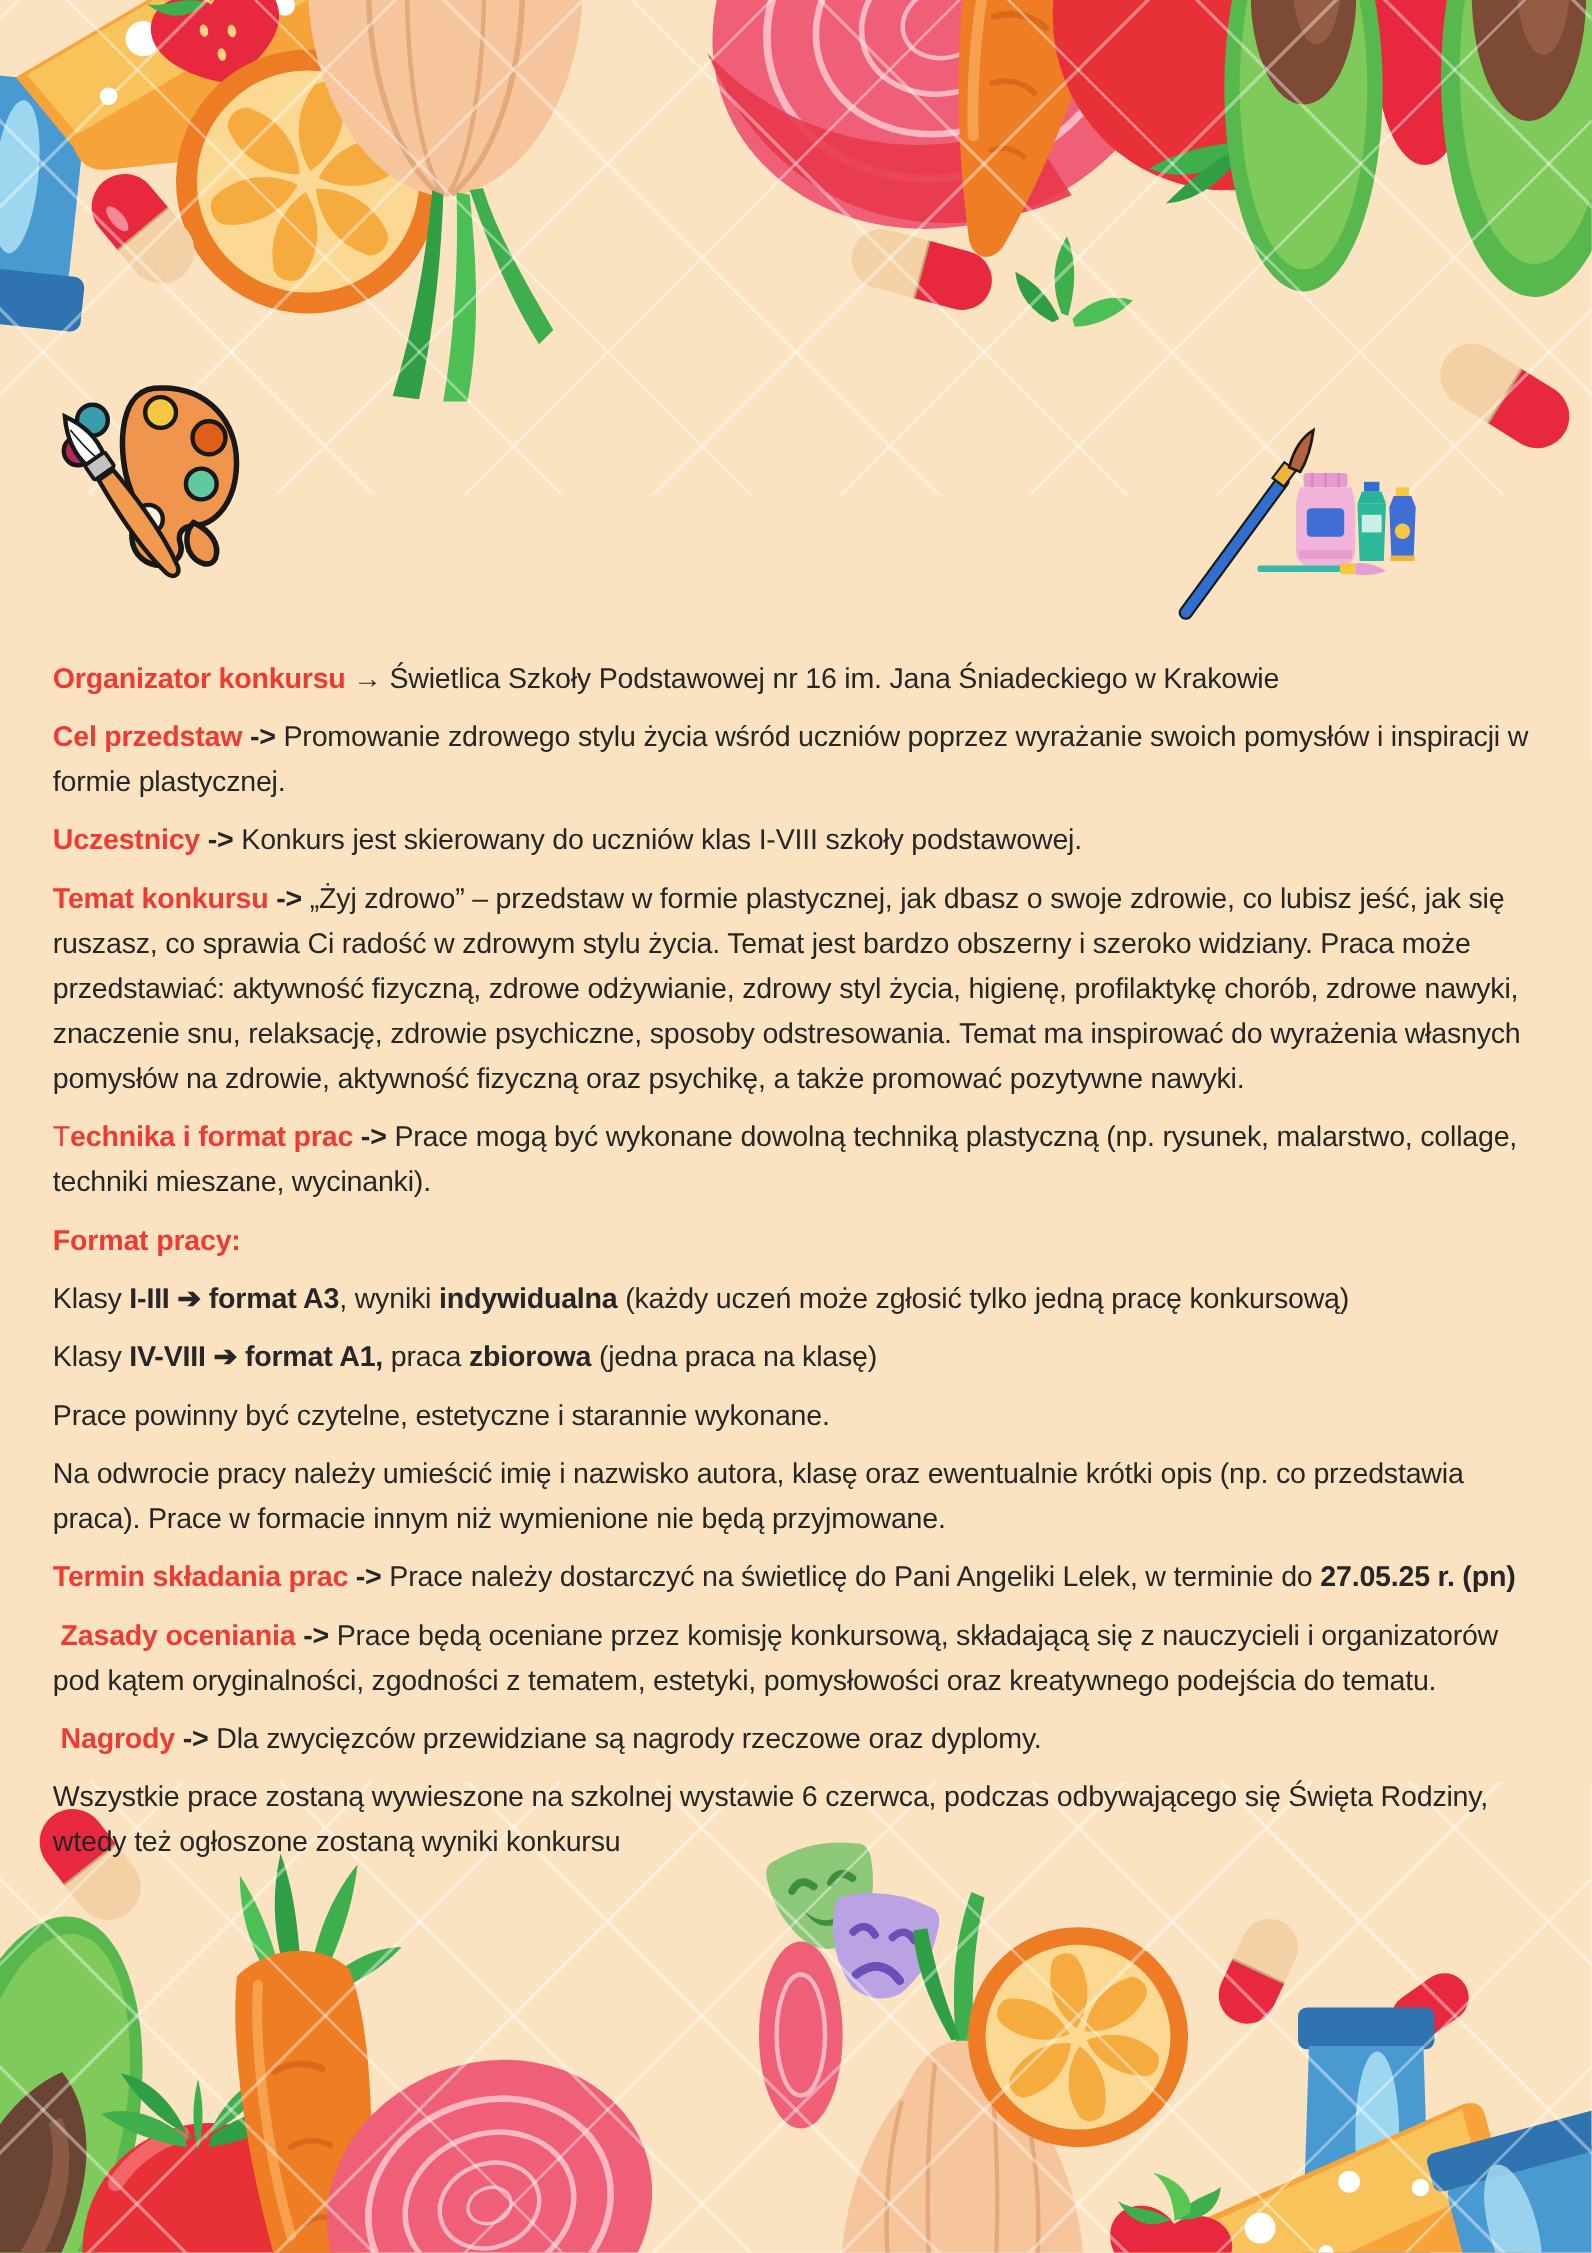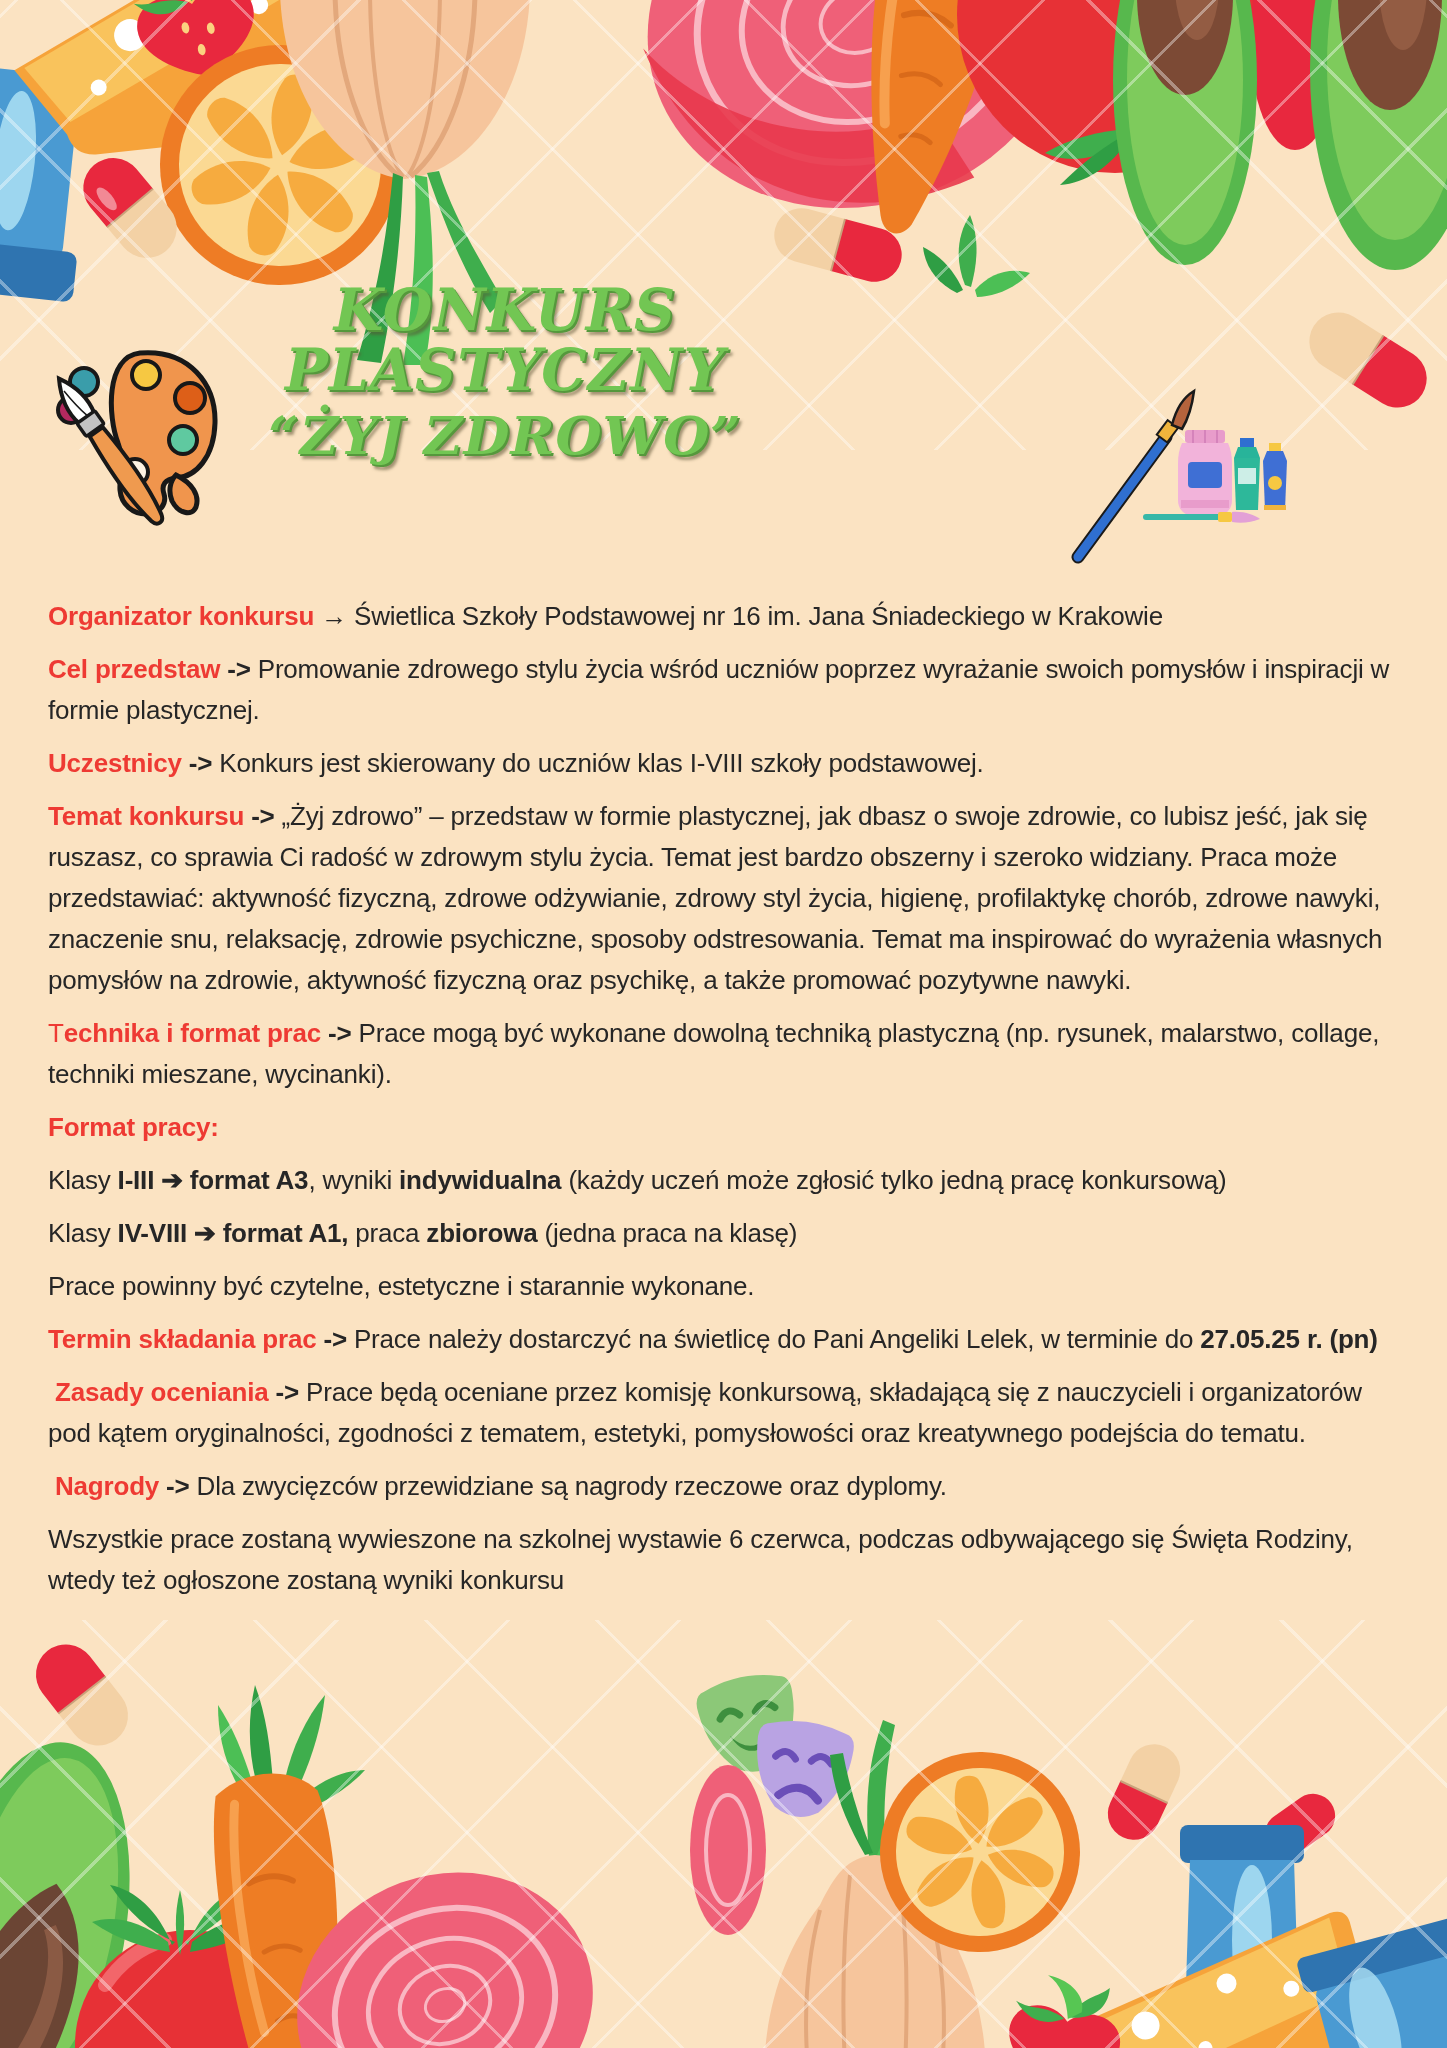--- a/index.html
+++ b/index.html
@@ -153,24 +153,20 @@
     </g>
 
     <g transform="translate(1368,360) rotate(32)">
       <path d="M0,-29 L-35,-29 A29,29 0 0 0 -35,29 L0,29 Z" fill="#f3d1a5"></path>
       <path d="M0,-29 L35,-29 A29,29 0 0 1 35,29 L0,29 Z" fill="#e8283e"></path>
       <line x1="0" y1="-29" x2="0" y2="29" stroke="#c9a27b" stroke-width="2"></line>
     </g>
   </svg>
   <div class="lattice lattice-top"></div>
 
-  <div class="title-wrap">
-    <div class="title-line title-line1">KONKURS PLASTYCZNY</div>
-    <div class="title-line title-line2">“ŻYJ ZDROWO”</div>
-  </div>
 
   <svg class="art-left" width="230" height="245" viewBox="0 0 230 245" aria-hidden="true">
     <path d="M90,8 C140,4 166,40 165,78 C164,112 146,132 126,133 C115,134 111,140 114,149 C117,159 110,168 98,169 C83,170 71,159 70,145 C69,130 75,115 68,98 C58,72 55,12 90,8 Z" fill="#f0954d" stroke="#181818" stroke-width="5"></path>
     <path d="M126,130 C142,138 150,150 146,162 C142,172 128,168 122,156 C118,146 120,136 126,130 Z" fill="#f0954d" stroke="#181818" stroke-width="5"></path>
     <circle cx="34" cy="37" r="14" fill="#3a9daa" stroke="#181818" stroke-width="4"></circle>
     <circle cx="96" cy="30" r="14" fill="#f6c842" stroke="#181818" stroke-width="4"></circle>
     <circle cx="140" cy="53" r="15" fill="#dd5f18" stroke="#181818" stroke-width="4"></circle>
     <circle cx="133" cy="95" r="14" fill="#5fc9a0" stroke="#181818" stroke-width="4"></circle>
     <circle cx="21" cy="65" r="13" fill="#b3295f" stroke="#181818" stroke-width="4"></circle>
     <circle cx="85" cy="127" r="13" fill="#fdf3e3" stroke="#181818" stroke-width="4"></circle>
@@ -221,20 +217,21 @@
   <div class="body-text">
       <p class="para"><span class="seg-red">Organizator konkursu</span><span class="seg-normal"> → Świetlica Szkoły Podstawowej nr 16 im. Jana Śniadeckiego w Krakowie</span></p>
       <p class="para"><span class="seg-red">Cel przedstaw</span><span class="seg-bold"> -&gt; </span><span class="seg-normal">Promowanie zdrowego stylu życia wśród uczniów poprzez wyrażanie swoich pomysłów i inspiracji w formie plastycznej.</span></p>
       <p class="para"><span class="seg-red">Uczestnicy</span><span class="seg-bold"> -&gt; </span><span class="seg-normal">Konkurs jest skierowany do uczniów klas I-VIII szkoły podstawowej.</span></p>
       <p class="para"><span class="seg-red">Temat konkursu</span><span class="seg-bold"> -&gt; </span><span class="seg-normal">„Żyj zdrowo” – przedstaw w formie plastycznej, jak dbasz o swoje zdrowie, co lubisz jeść, jak się ruszasz, co sprawia Ci radość w zdrowym stylu życia. Temat jest bardzo obszerny i szeroko widziany. Praca może przedstawiać: aktywność fizyczną, zdrowe odżywianie, zdrowy styl życia, higienę, profilaktykę chorób, zdrowe nawyki, znaczenie snu, relaksację, zdrowie psychiczne, sposoby odstresowania. Temat ma inspirować do wyrażenia własnych pomysłów na zdrowie, aktywność fizyczną oraz psychikę, a także promować pozytywne nawyki.</span></p>
       <p class="para"><span class="seg-redlight">T</span><span class="seg-red">echnika i format prac</span><span class="seg-bold"> -&gt; </span><span class="seg-normal">Prace mogą być wykonane dowolną techniką plastyczną (np. rysunek, malarstwo, collage, techniki mieszane, wycinanki).</span></p>
       <p class="para"><span class="seg-red">Format pracy:</span></p>
       <p class="para"><span class="seg-normal">Klasy </span><span class="seg-bold">I-III ➔ format A3</span><span class="seg-normal">, wyniki </span><span class="seg-bold">indywidualna</span><span class="seg-normal"> (każdy uczeń może zgłosić tylko jedną pracę konkursową)</span></p>
       <p class="para"><span class="seg-normal">Klasy </span><span class="seg-bold">IV-VIII ➔ format A1,</span><span class="seg-normal"> praca </span><span class="seg-bold">zbiorowa</span><span class="seg-normal"> (jedna praca na klasę)</span></p>
       <p class="para"><span class="seg-normal">Prace powinny być czytelne, estetyczne i starannie wykonane.</span></p>
+      <p class="para"><span class="seg-normal">Na odwrocie pracy należy umieścić imię i nazwisko autora, klasę oraz ewentualnie krótki opis (np. co przedstawia praca). Prace w formacie innym niż wymienione nie będą przyjmowane.</span></p>
       <p class="para"><span class="seg-red">Termin składania prac</span><span class="seg-bold"> -&gt; </span><span class="seg-normal">Prace należy dostarczyć na świetlicę do Pani Angeliki Lelek, w terminie do </span><span class="seg-bold">27.05.25 r. (pn)</span></p>
       <p class="para"><span class="seg-red">&nbsp;Zasady oceniania</span><span class="seg-bold"> -&gt; </span><span class="seg-normal">Prace będą oceniane przez komisję konkursową, składającą się z nauczycieli i organizatorów pod kątem oryginalności, zgodności z tematem, estetyki, pomysłowości oraz kreatywnego podejścia do tematu.</span></p>
       <p class="para"><span class="seg-red">&nbsp;Nagrody</span><span class="seg-bold"> -&gt; </span><span class="seg-normal">Dla zwycięzców przewidziane są nagrody rzeczowe oraz dyplomy.</span></p>
       <p class="para"><span class="seg-normal">Wszystkie prace zostaną wywieszone na szkolnej wystawie 6 czerwca, podczas odbywającego się Święta Rodziny, wtedy też ogłoszone zostaną wyniki konkursu</span></p>
     </div>
 
   <svg class="band band-bottom" viewBox="0 0 1447 428" aria-hidden="true">
 
     <g transform="translate(82,75) rotate(-38)">
       <path d="M-30,0 L-30,-26 A30,30 0 0 1 30,-26 L30,0 Z" fill="#e8283e"></path>

